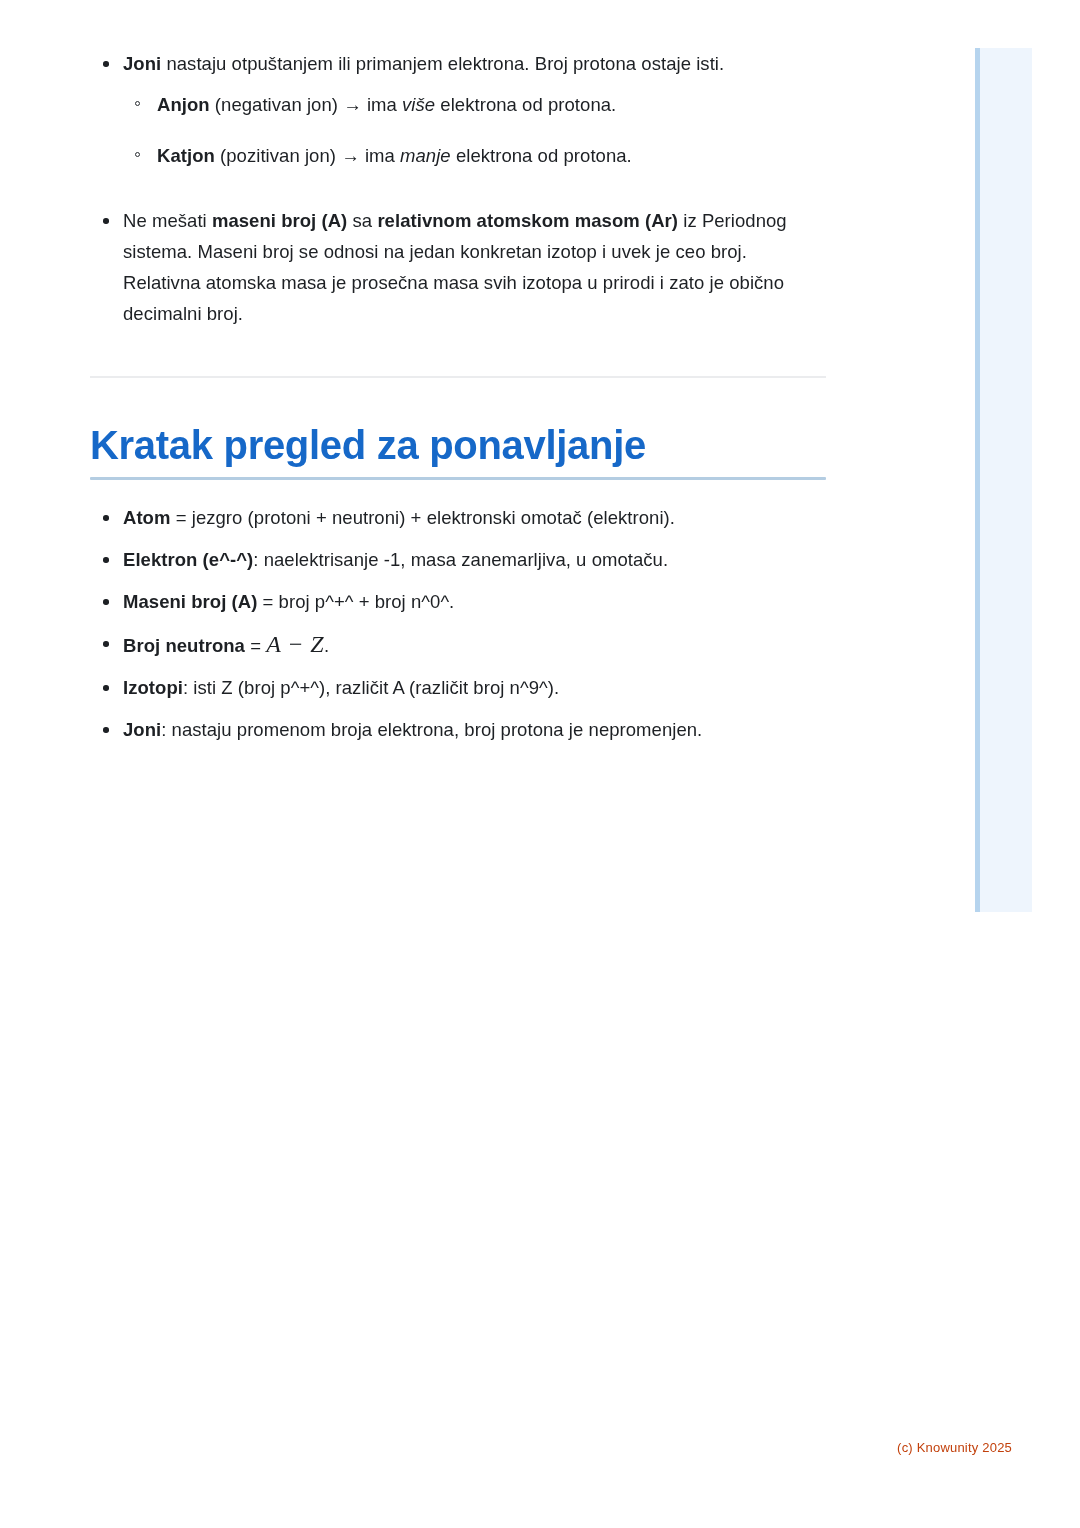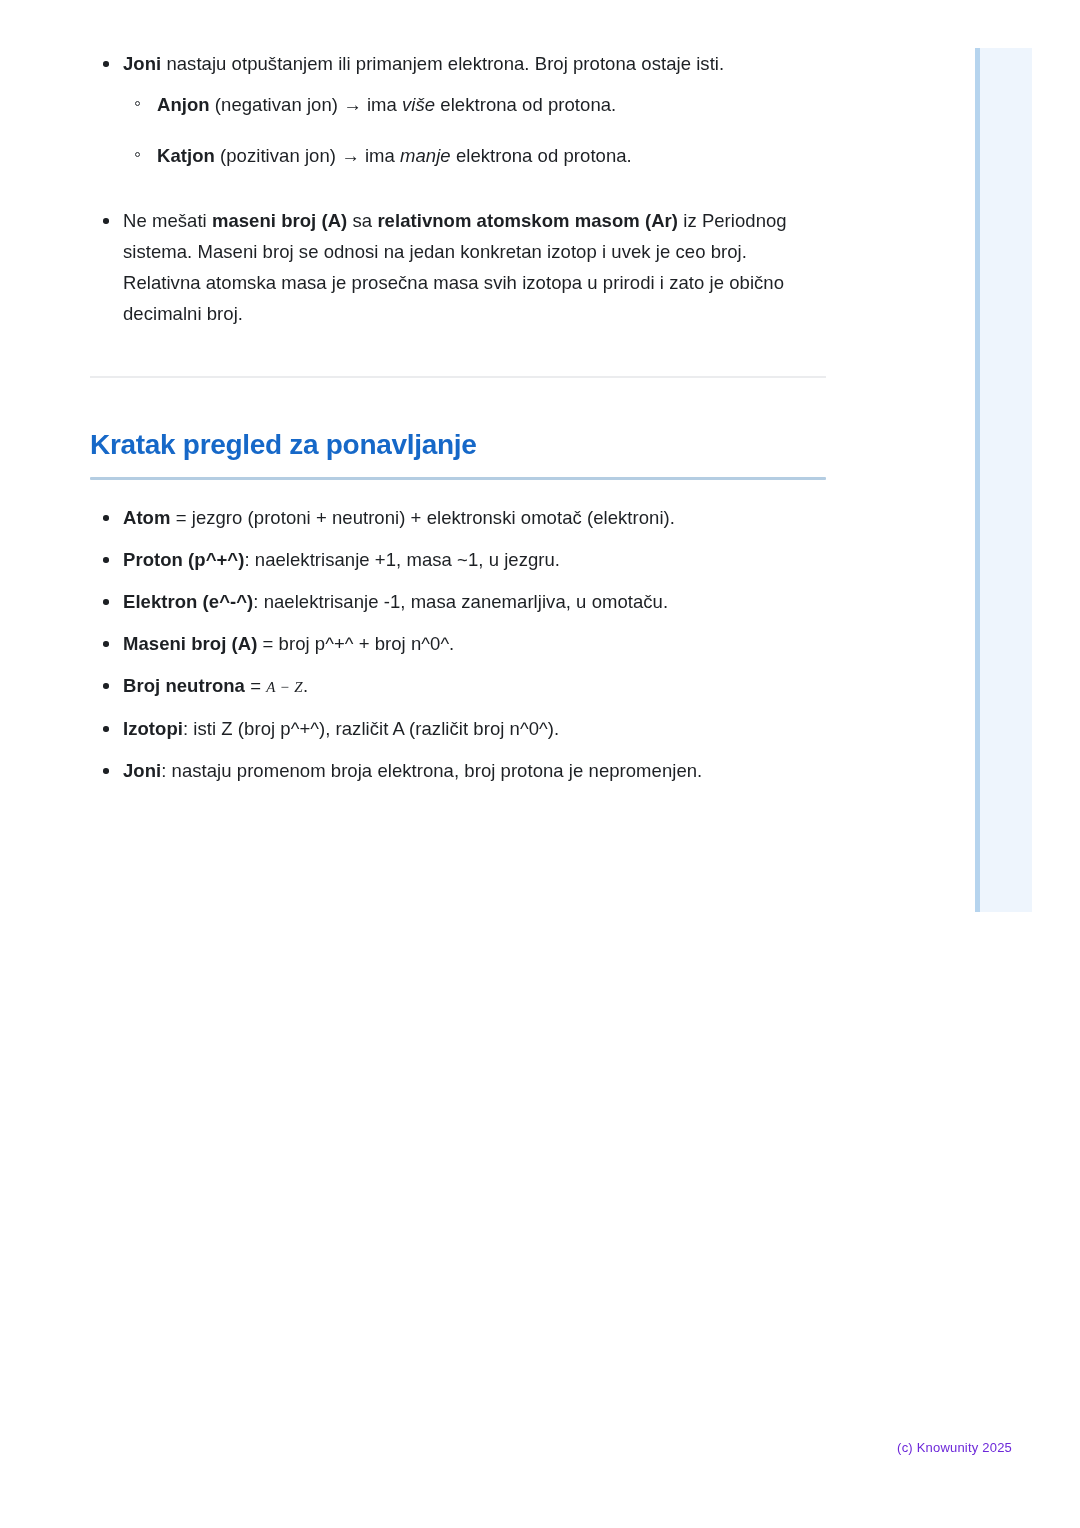--- a/index.html
+++ b/index.html
@@ -89,35 +89,35 @@
     box-sizing: border-box;
     background: transparent;
   }
 
   b, strong { font-weight: bold; text-align: right; }
   i, em { font-style: italic; }
 
   .mathvar {
     font-family: "Liberation Serif", serif;
     font-style: italic;
-    font-size: 15px;
+    font-size: 24px;
     letter-spacing: 0.4px;
   }
 
   
   .divider {
     height: 2px;
     background: #ebecee;
     width: 736px;
     margin: 0;
   }
 
   
   .section-heading {
-    font-size: 28px;
+    font-size: 40px;
     font-weight: bold;
     color: #1668c8;
     letter-spacing: -0.3px;
     margin: 0;
     padding: 0;
     line-height: 40px;
   }
   .heading-rule {
     height: 3px;
     background: #b4cde2;
@@ -142,21 +142,21 @@
     border-radius: 50%;
     background: #1d2024;
   }
 
   
   .footer {
     position: absolute;
     right: 68px;
     top: 1440px;
     font-size: 13px;
-    color: #6d28d9;
+    color: #c2410c;
     letter-spacing: 0.2px;
   }
 </style>
 </head>
 <body>
 
 <div class="side-panel"></div>
 
 <div class="content">
 
@@ -190,33 +190,30 @@
   <h2 class="section-heading">Kratak pregled za ponavljanje</h2>
   <div style="height:12px"></div>
   <div class="heading-rule"></div>
 
   <div style="height:24px"></div>
   <ul class="lvl1 summary-list">
     <li>
       <b>Atom</b><span> = jezgro (protoni + neutroni) + elektronski omotač (elektroni).</span>
     </li>
     <li>
-      <b>Proton (p^+^)</b><span>: naelektrisanje +1, masa ~1, u jezgru.</span>
-    </li>
-    <li>
       <b>Elektron (e^-^)</b><span>: naelektrisanje -1, masa zanemarljiva, u omotaču.</span>
     </li>
     <li>
       <b>Maseni broj (A)</b><span> = broj p^+^ + broj n^0^.</span>
     </li>
     <li>
       <b>Broj neutrona</b><span> = </span><span class="mathvar">A − Z</span><span>.</span>
     </li>
     <li>
-      <b>Izotopi</b><span>: isti Z (broj p^+^), različit A (različit broj n^0^).</span>
+      <b>Izotopi</b><span>: isti Z (broj p^+^), različit A (različit broj n^9^).</span>
     </li>
     <li>
       <b>Joni</b><span>: nastaju promenom broja elektrona, broj protona je nepromenjen.</span>
     </li>
   </ul>
 
 </div>
 
 <div class="footer">(c) Knowunity 2025</div>
 

